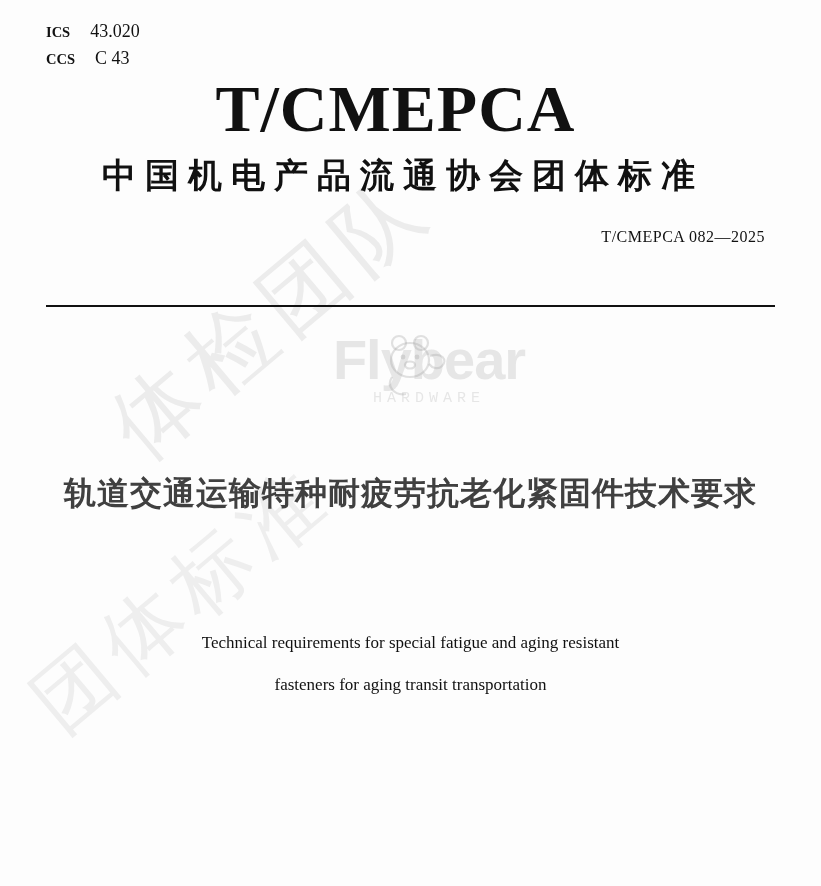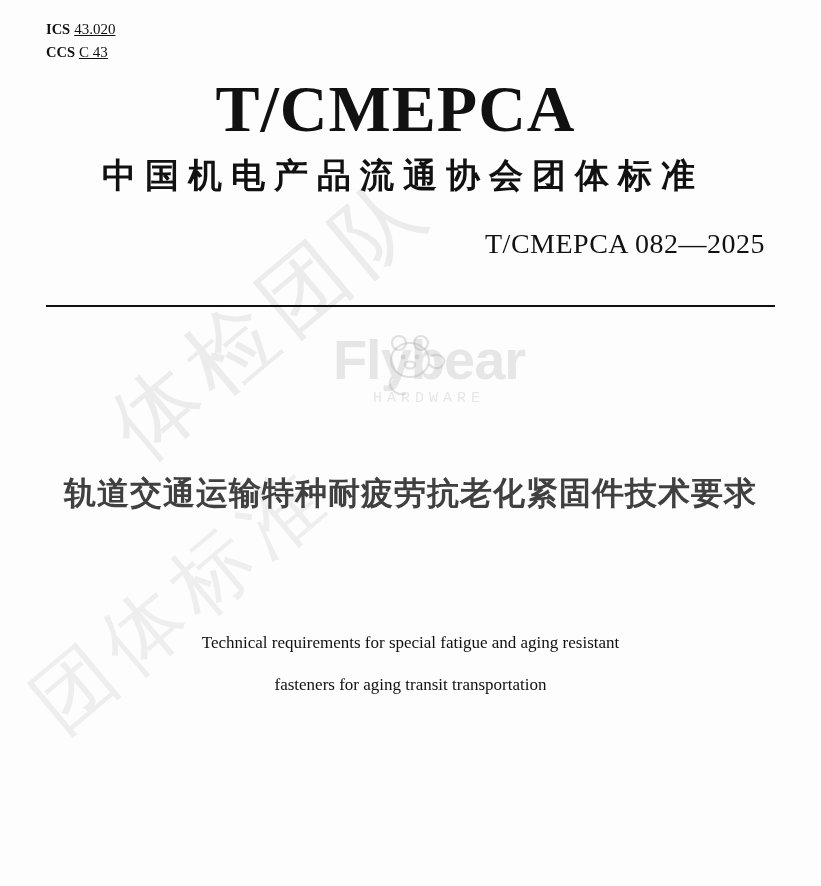--- a/index.html
+++ b/index.html
@@ -93,23 +93,22 @@
   .codes .row {
     font-size: 15px;
     white-space: nowrap;
   }
   .codes .k {
     font-weight: bold;
     font-size: 14.5px;
     margin-top: 37px;
   }
   .codes .v {
-    margin-left: 4px;
-    font-size: 15px;
-    text-decoration: underline;
+    margin-left: 20px;
+    font-size: 18px;
   }
 
   
   .brand {
     position: absolute;
     left: 0;
     right: 30px;
     top: 74px;
     text-align: center;
   }
@@ -127,21 +126,21 @@
     font-size: 34px;
     letter-spacing: 9px;
     padding-left: 15px;
   }
 
   .std-no {
     position: absolute;
     right: 56px;
     top: 228px;
     font-family: "Liberation Serif", serif;
-    font-size: 28px;
+    font-size: 16px;
     letter-spacing: 0.5px;
     text-align: right;
   }
 
   .rule {
     position: absolute;
     left: 46px;
     right: 46px;
     top: 305px;
     height: 2px;

